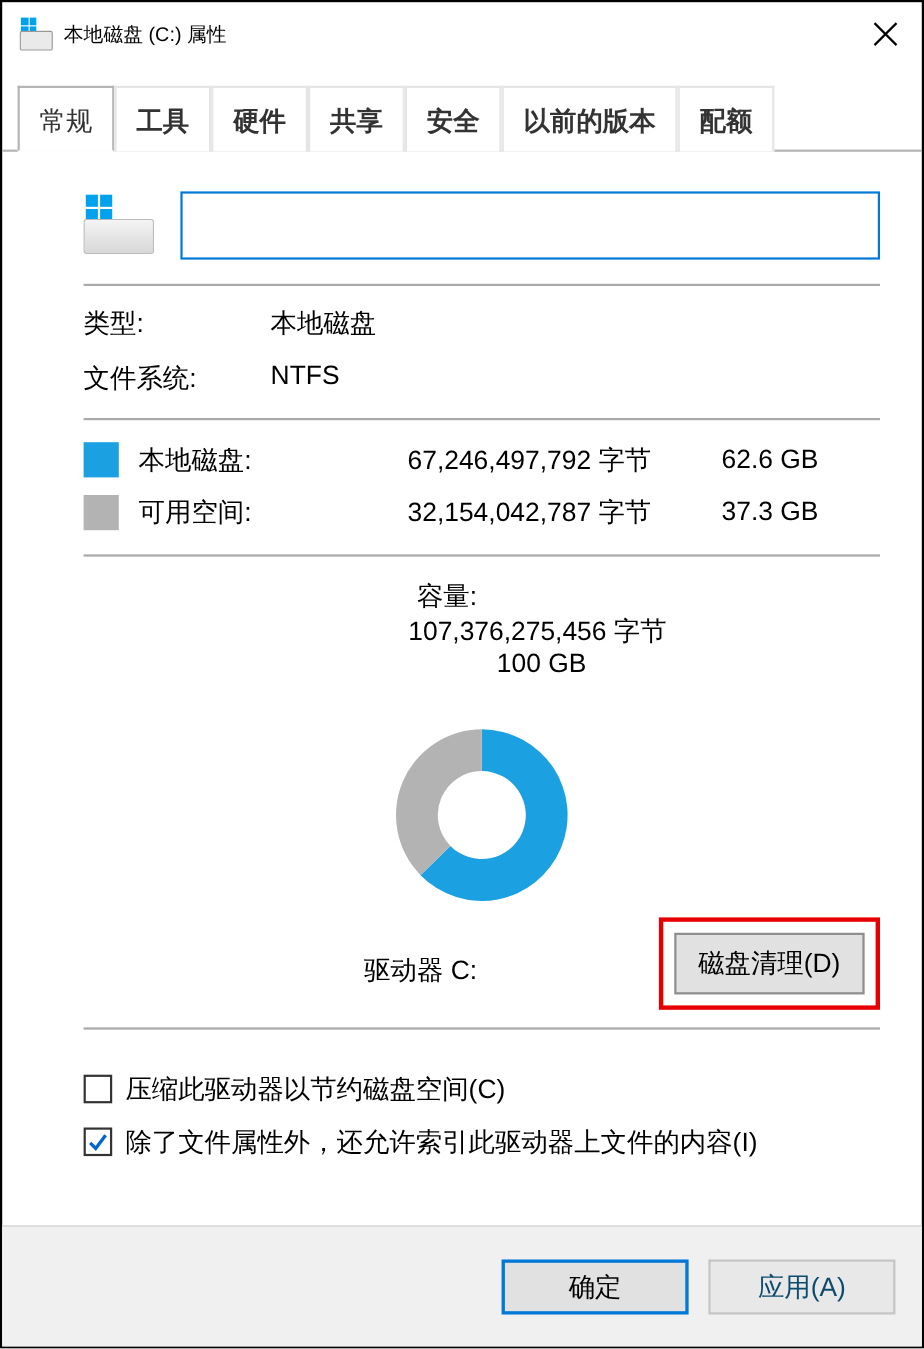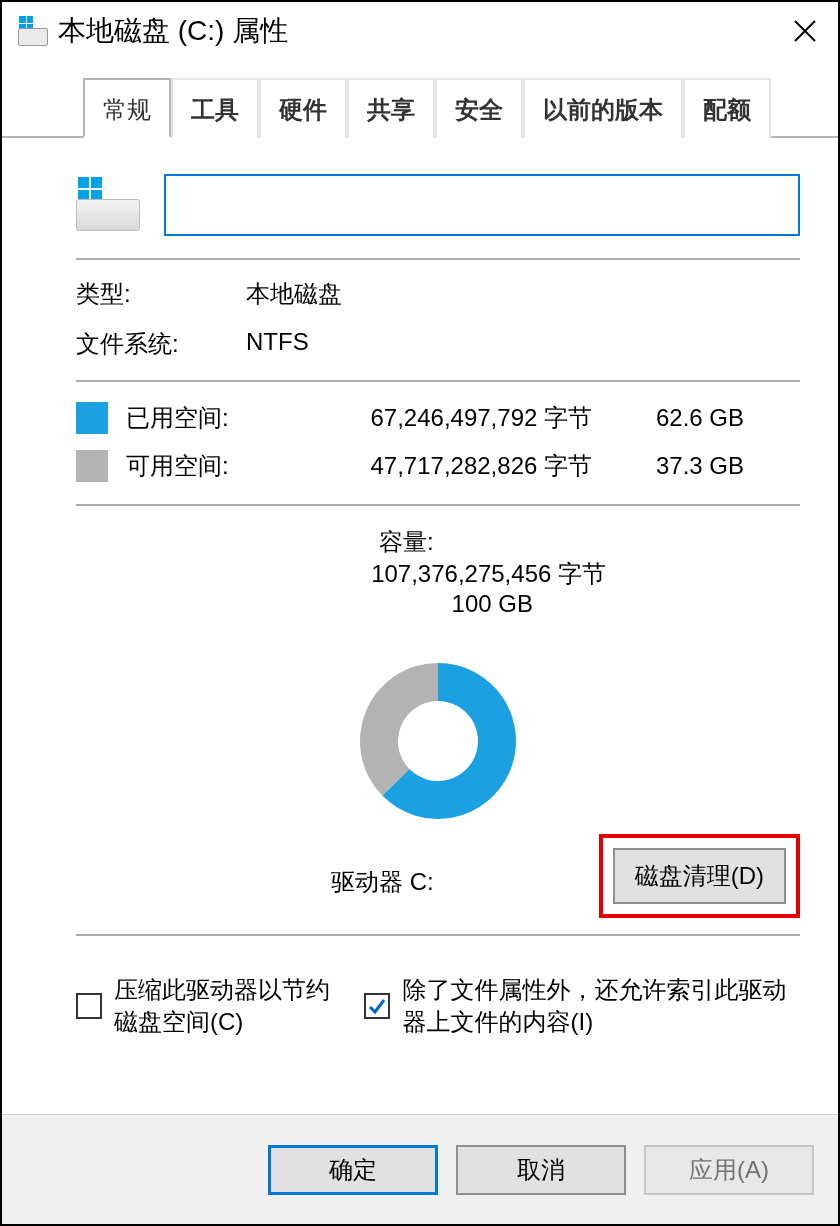--- a/index.html
+++ b/index.html
@@ -14,21 +14,21 @@
     width: 840px; height: 1226px;
     border: 2px solid #000;
     display: flex; flex-direction: column;
     position: relative;
   }
   
   .titlebar {
     height: 58px;
     display: flex; align-items: center;
     padding: 0 8px 0 16px;
-    font-size: 28px;
+    font-size: 18px;
   }
   .titlebar .drive-icon {
     width: 30px; height: 30px; margin-right: 10px;
     position: relative;
   }
   .drive-icon .drive-body {
     position: absolute; left: 0; right: 0; top: 12px; bottom: 0;
     background: #eaeaea; border: 1px solid #999; border-radius: 2px;
   }
   .drive-icon .drive-logo {
@@ -46,21 +46,20 @@
   .close-btn svg { width: 22px; height: 22px; }
   .close-btn svg line { stroke: #000; stroke-width: 2; }
   
   .tabstrip {
     display: flex;
     padding-left: 14px;
     margin-top: 16px;
     font-size: 24px;
     border-bottom: 2px solid #b5b5b5;
     gap: 0;
-    justify-content: center;
   }
   .tab {
     padding: 14px 18px 10px;
     border: 2px solid transparent;
     border-bottom: none;
     cursor: pointer;
     color: #333;
     position: relative;
     top: 2px;
     background: #fff;
@@ -146,42 +145,42 @@
     top: -6px;
   }
   .btn {
     font-size: 24px;
     background: #e1e1e1;
     border: 2px solid #8f8f8f;
     padding: 10px 20px;
     cursor: pointer;
     font-family: inherit;
   }
-  .checks { padding-top: 38px; display: flex; flex-direction: row; gap: 16px; font-size: 24px; }
+  .checks { padding-top: 38px; display: flex; flex-direction: column; gap: 16px; font-size: 24px; }
   .checkrow { display: flex; align-items: center; gap: 12px; }
   .chk {
     width: 26px; height: 26px; border: 2px solid #333;
     display: inline-flex; align-items: center; justify-content: center;
     cursor: pointer; flex: 0 0 26px;
   }
   .chk.checked svg { display: block; }
   .chk svg { display: none; width: 18px; height: 18px; }
   .chk svg polyline { stroke: #0066cc; stroke-width: 3; fill: none; }
   
   .footer {
     height: 110px;
     border-top: 1px solid #ccc;
     display: flex; align-items: center; justify-content: flex-end;
     gap: 18px;
     padding: 0 24px;
     background: #f0f0f0;
   }
   .footer .btn { width: 170px; height: 50px; padding: 0; }
   .footer .btn.default { border: 3px solid #0078d7; background: #e1e1e1; }
-  .footer .btn.disabled { color: #737373; border-color: #c5c5c5; background: #e8e8e8; cursor: default; }
+  .footer .btn.disabled { color: #0c4a6e; border-color: #c5c5c5; background: #e8e8e8; cursor: default; }
 </style>
 </head>
 <body>
 
 <div class="window">
 
   <div class="titlebar">
     <span class="drive-icon">
       <span class="drive-logo">
           <span></span>
@@ -236,28 +235,28 @@
         <span class="k">文件系统:</span>
         <span class="v">NTFS</span>
       </div>
     </div>
 
     <hr class="sep">
 
     <div class="space-block">
       <div class="space-row">
         <span class="swatch used"></span>
-        <span class="lbl">已用空间:</span>
+        <span class="lbl">本地磁盘:</span>
         <span class="bytes">67,246,497,792 字节</span>
         <span class="gb">62.6 GB</span>
       </div>
       <div class="space-row">
         <span class="swatch free"></span>
         <span class="lbl">可用空间:</span>
-        <span class="bytes">47,717,282,826 字节</span>
+        <span class="bytes">32,154,042,787 字节</span>
         <span class="gb">37.3 GB</span>
       </div>
     </div>
 
     <hr class="sep">
 
     <div class="space-block">
       <div class="space-row indent">
         <span class="lbl">容量:</span>
         <span class="bytes">107,376,275,456 字节</span>
@@ -294,17 +293,16 @@
             </svg>
         </span>
         <span>除了文件属性外，还允许索引此驱动器上文件的内容(I)</span>
       </div>
     </div>
 
   </div>
 
   <div class="footer">
     <button class="btn default">确定</button>
-    <button class="btn">取消</button>
     <button class="btn disabled">应用(A)</button>
   </div>
 
 </div>
 
 </body></html>

